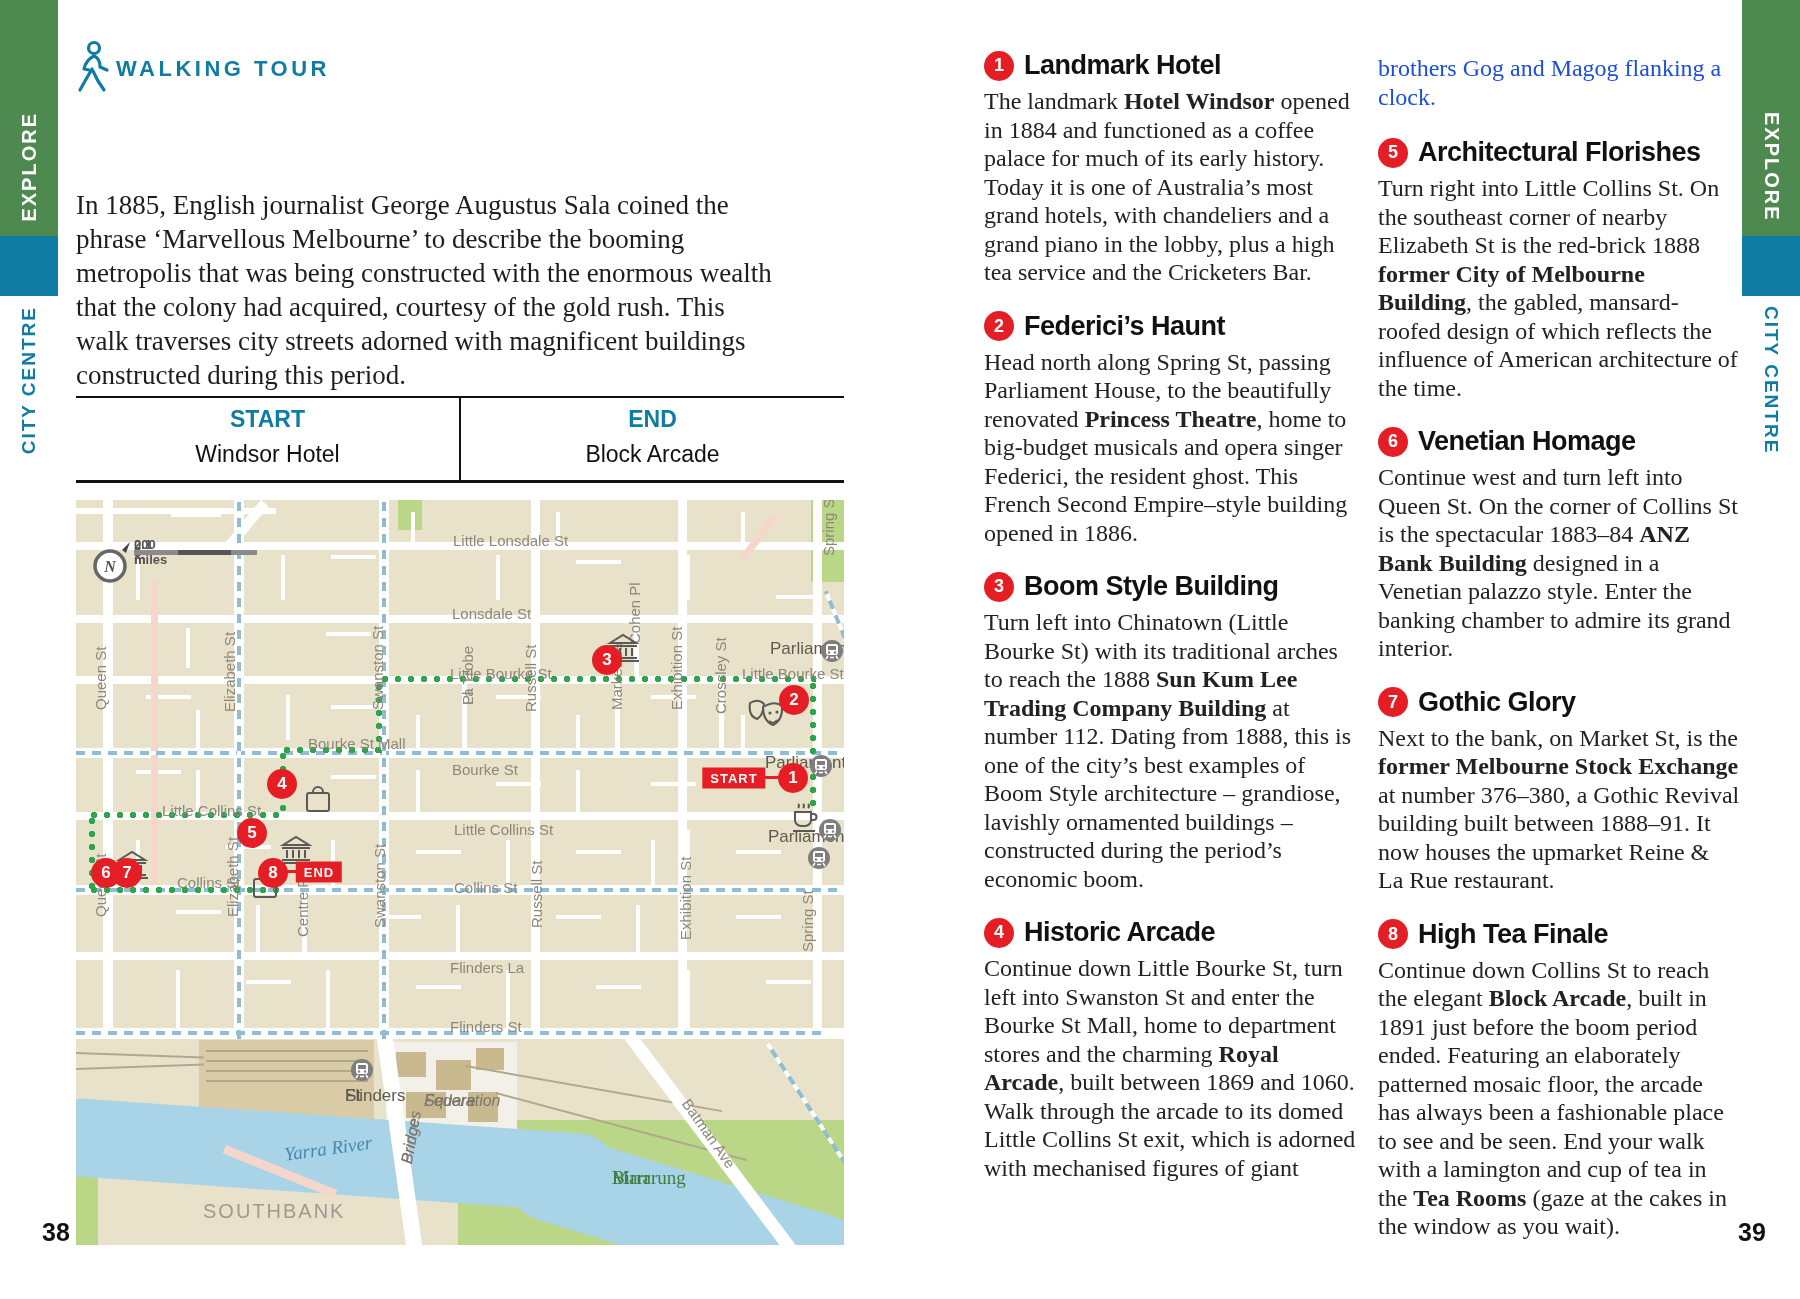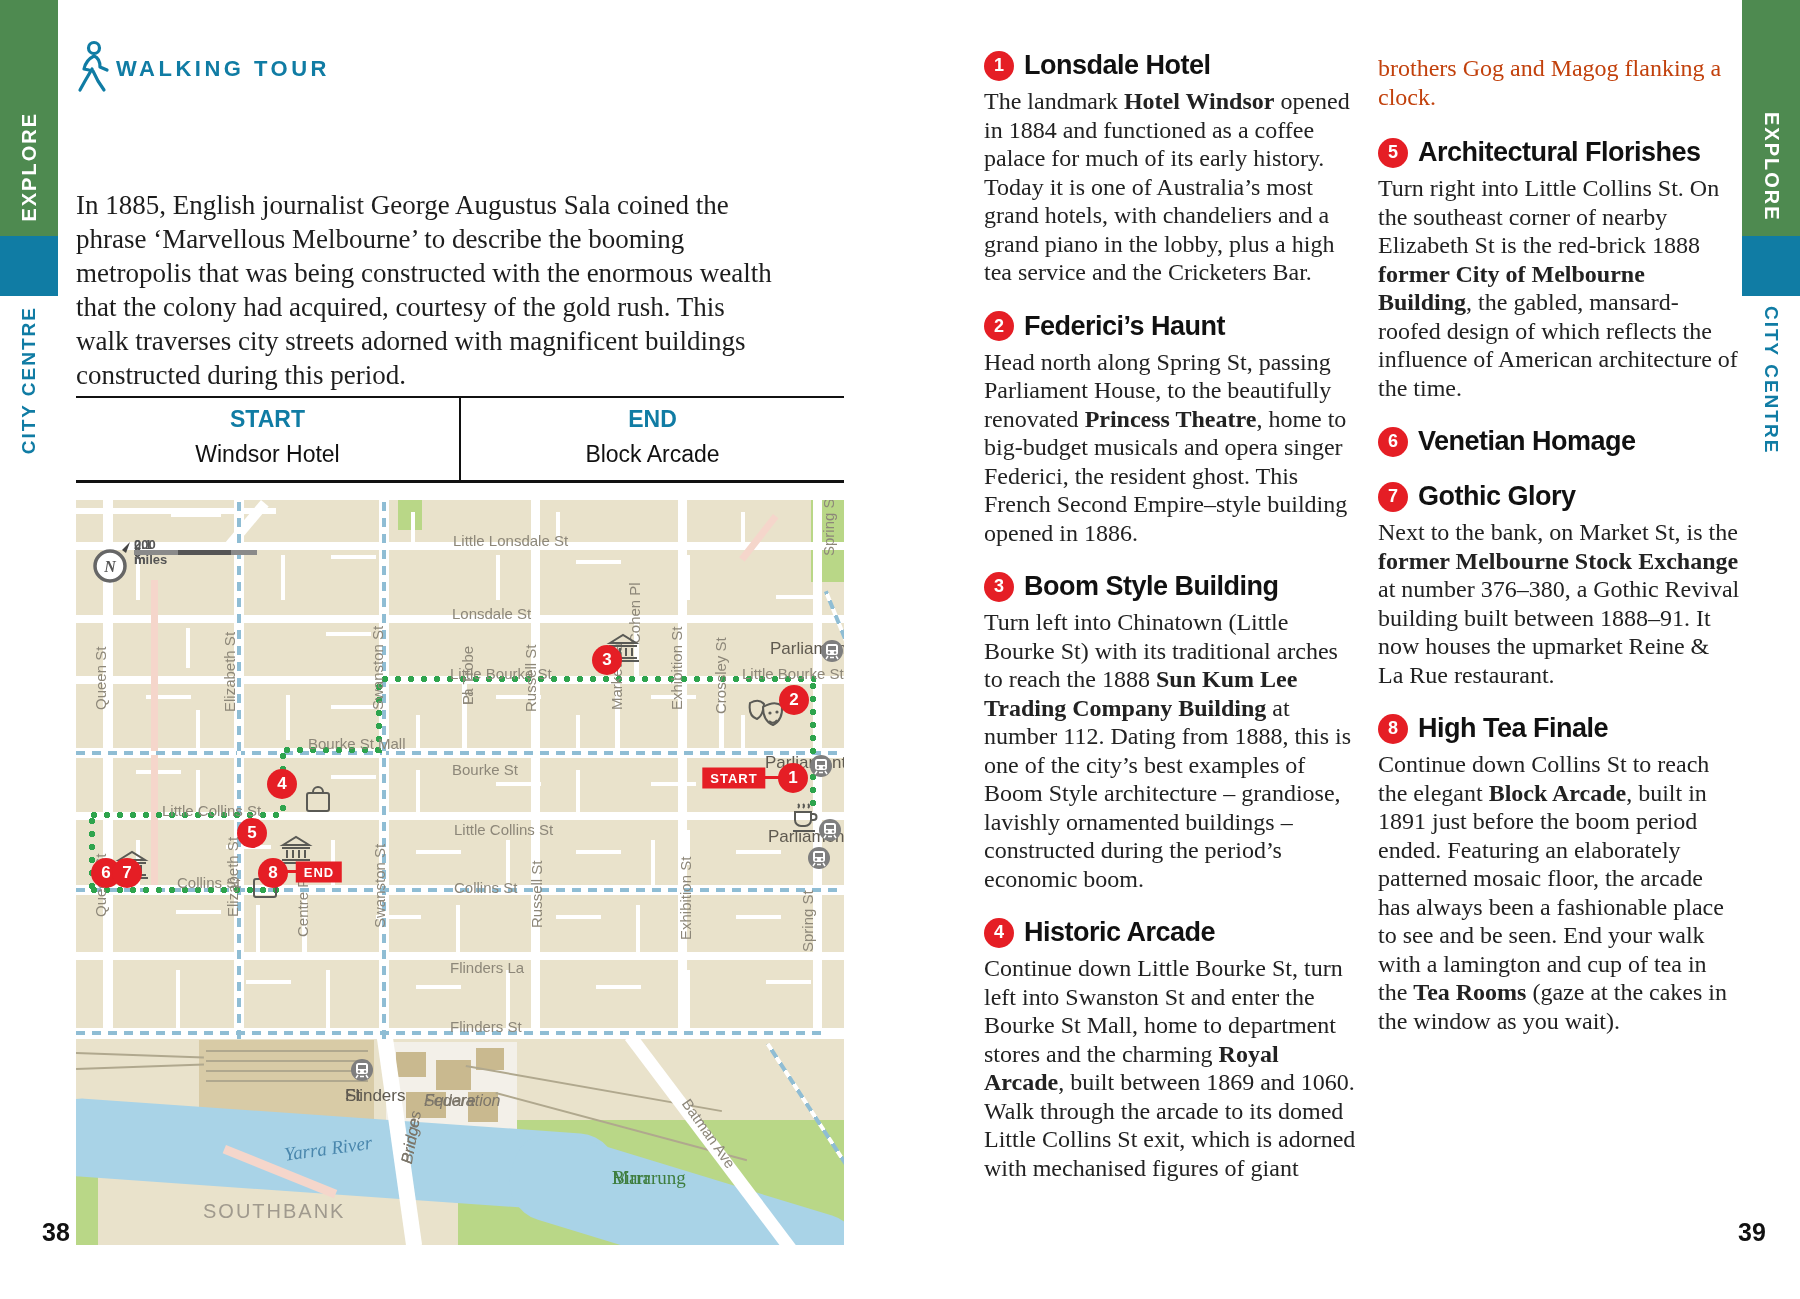--- a/index.html
+++ b/index.html
@@ -66,21 +66,21 @@
   
   .col{position:absolute;top:50px;}
   #col1{left:984px;width:372px;}
   #col2{left:1378px;width:362px;}
   .stop{margin-bottom:24px;}
   .stop-h{display:flex;align-items:center;gap:10px;margin-bottom:6px;}
   .badge{width:30px;height:30px;min-width:30px;border-radius:50%;background:#e51e25;color:#fff;
          font-weight:bold;font-size:18px;display:flex;align-items:center;justify-content:center;}
   .stop-t{font-size:27px;font-weight:bold;color:#111;letter-spacing:-0.5px;}
   .stop-p{margin:0;font-family:Liberation Serif, serif;font-size:24px;line-height:28.5px;color:#222;}
-  .carry{margin:4px 0 26px;font-family:"Liberation Serif",serif;font-size:24px;line-height:28.5px;color:#c2410c;}
+  .carry{margin:4px 0 26px;font-family:"Liberation Serif",serif;font-size:24px;line-height:28.5px;color:#1d4ed8;}
   .pageno{position:absolute;font-size:25px;font-weight:bold;color:#111;}
 </style>
 </head>
 <body>
 
 <div class="page">
 
   <div class="tab-green" style="left:0;">
     <span class="vtext vtext-up tab-explore">EXPLORE</span>
   </div>
@@ -522,21 +522,21 @@
       <div class="se-box" style="left: 658px; top: 278px;">START</div>
       <div class="se-line" style="left: 686px; top: 276px; width: 18px;"></div>
       <div class="se-box" style="left: 243px; top: 372px;">END</div>
       <div class="se-line" style="left: 210px; top: 370px; width: 12px;"></div>
     </div>
 
   <div class="col" id="col1">
       <div class="stop">
         <div class="stop-h">
           <span class="badge">1</span>
-          <span class="stop-t">Lonsdale Hotel</span>
+          <span class="stop-t">Landmark Hotel</span>
         </div>
         <p class="stop-p"><span>The landmark </span><b>Hotel Windsor</b><span> opened in 1884 and functioned as a coffee palace for much of its early history. Today it is one of Australia’s most grand hotels, with chandeliers and a grand piano in the lobby, plus a high tea service and the Cricketers Bar.</span></p>
       </div>
       <div class="stop">
         <div class="stop-h">
           <span class="badge">2</span>
           <span class="stop-t">Federici’s Haunt</span>
         </div>
         <p class="stop-p"><span>Head north along Spring St, passing Parliament House, to the beautifully renovated </span><b>Princess Theatre</b><span>, home to big-budget musicals and opera singer Federici, the resident ghost. This French Second Empire–style building opened in 1886.</span></p>
       </div>
@@ -562,20 +562,21 @@
           <span class="badge">5</span>
           <span class="stop-t">Architectural Florishes</span>
         </div>
         <p class="stop-p"><span>Turn right into Little Collins St. On the southeast corner of nearby Elizabeth St is the red-brick 1888 </span><b>former City of Melbourne Building</b><span>, the gabled, mansard-roofed design of which reflects the influence of American architecture of the time.</span></p>
       </div>
       <div class="stop">
         <div class="stop-h">
           <span class="badge">6</span>
           <span class="stop-t">Venetian Homage</span>
         </div>
+        <p class="stop-p"><span>Continue west and turn left into Queen St. On the corner of Collins St is the spectacular 1883–84 </span><b>ANZ Bank Building</b><span> designed in a Venetian palazzo style. Enter the banking chamber to admire its grand interior.</span></p>
       </div>
       <div class="stop">
         <div class="stop-h">
           <span class="badge">7</span>
           <span class="stop-t">Gothic Glory</span>
         </div>
         <p class="stop-p"><span>Next to the bank, on Market St, is the </span><b>former Melbourne Stock Exchange</b><span> at number 376–380, a Gothic Revival building built between 1888–91. It now houses the upmarket Reine &amp; La Rue restaurant.</span></p>
       </div>
       <div class="stop">
         <div class="stop-h">

